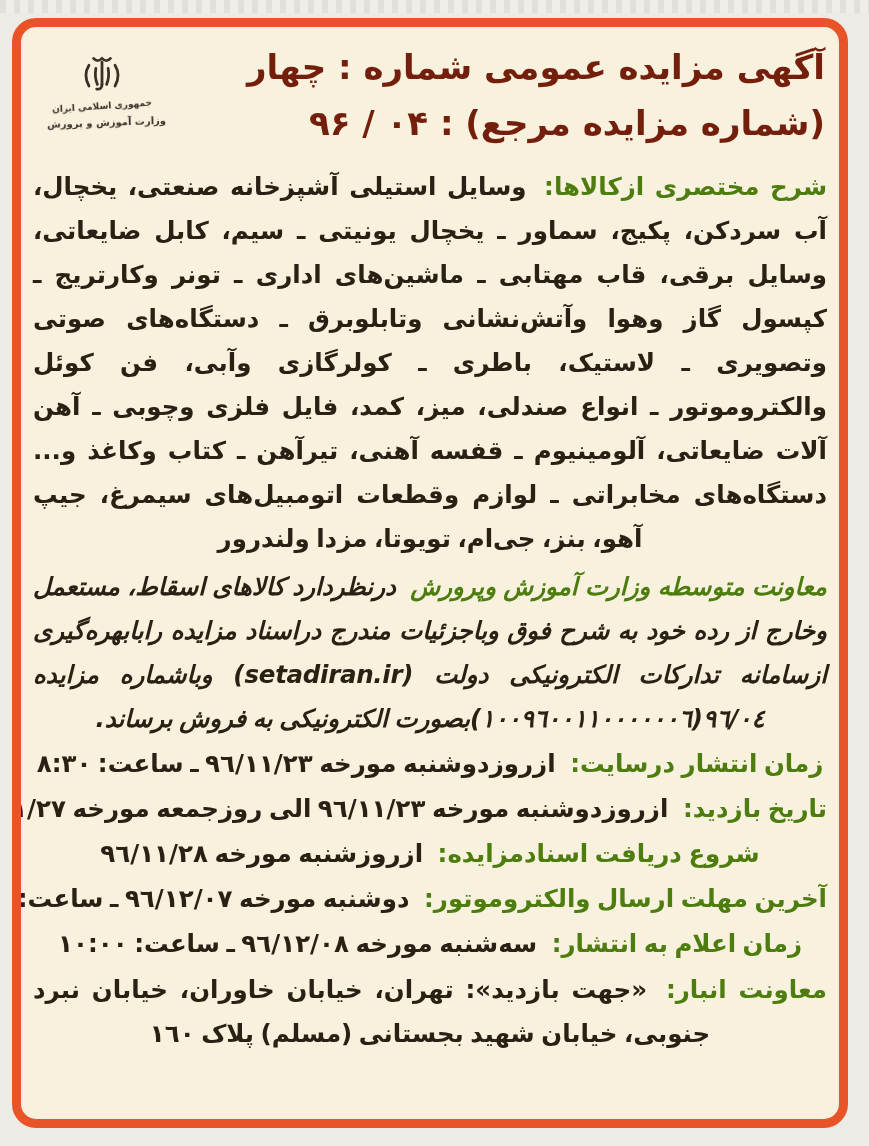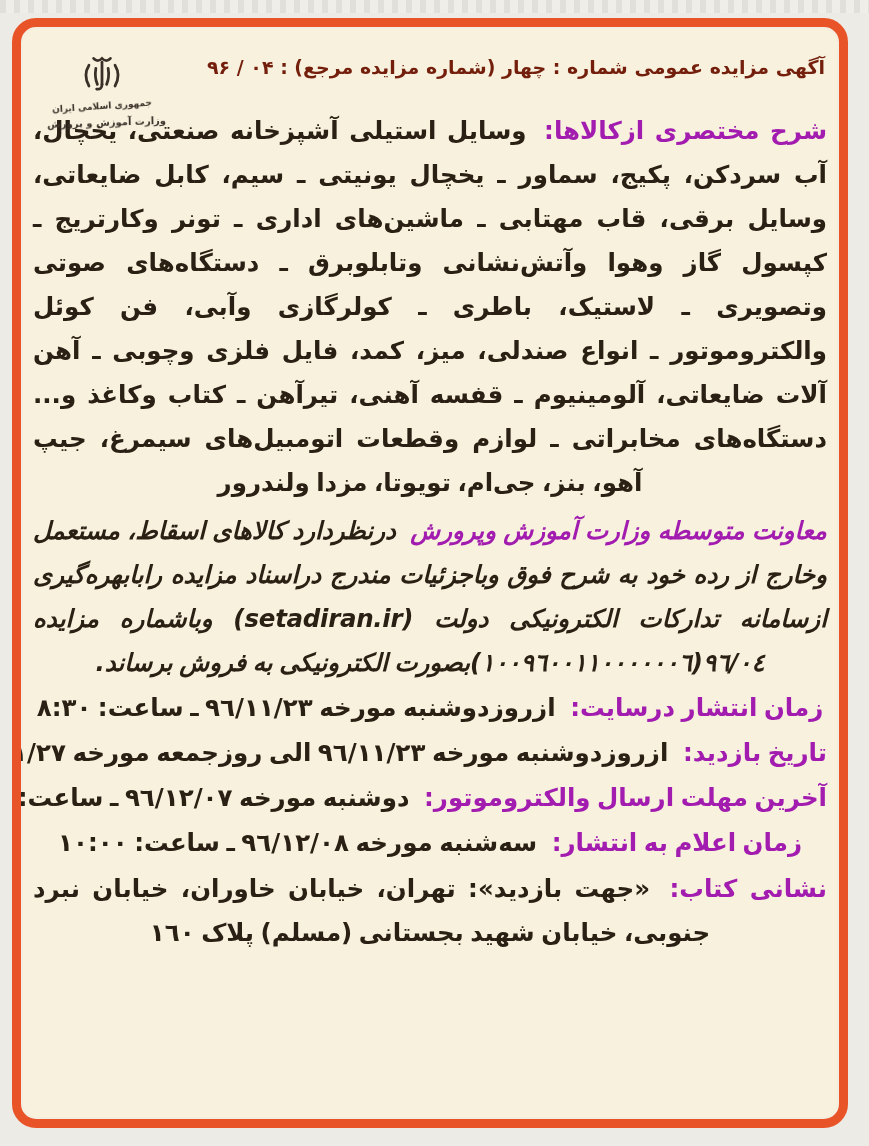--- a/index.html
+++ b/index.html
@@ -36,38 +36,38 @@
   }
   .emblem{
     position:absolute;right:auto;left:26px;top:26px;
     width:110px;text-align:center;color:#3a3028;
   }
   .emblem .cal1{font-size:9px;font-weight:bold;transform:rotate(-4deg);filter:blur(.4px);white-space:nowrap;}
   .emblem .cal2{font-size:10px;font-weight:bold;margin-top:6px;transform:rotate(-2deg);filter:blur(.4px);white-space:nowrap;}
   .title{
     margin:0;padding:10px 2px 0 120px;
     direction:rtl;text-align:right;
-    font-size:19px;font-weight:bold;
+    font-size:34px;font-weight:bold;
     color:#731f0c;
     line-height:56px;
     letter-spacing:-.5px;
   }
   .para{
     margin:0;padding:0;
     direction:rtl;
     text-align:justify;text-align-last:center;
     font-size:24.5px;font-weight:bold;
     color:#2b2014;
     line-height:44px;
     word-spacing:-2px;
     letter-spacing:-.3px;
   }
   .para.goods{margin-top:14px;}
   .para.intro{margin-top:4px;font-style:italic;}
-  .red{color:#a21caf;}
+  .red{color:#4d7c0f;}
   .red.lbl{margin-left:7px;}
   .sched{
     direction:rtl;text-align:center;
     font-size:24.5px;font-weight:bold;color:#2b2014;
     line-height:45px;
     word-spacing:-2px;letter-spacing:-.3px;
     white-space:nowrap;
   }
   .sched .red{margin-left:8px;}
   .para.address{margin-top:2px;}
@@ -112,26 +112,30 @@
 
   <div class="sched">
     <span class="red">زمان انتشار درسایت:</span>
     <span>ازروزدوشنبه مورخه ٩٦/١١/٢٣ ـ ساعت: ٨:٣٠</span>
   </div>
   <div class="sched">
     <span class="red">تاریخ بازدید:</span>
     <span>ازروزدوشنبه مورخه ٩٦/١١/٢٣ الی روزجمعه مورخه ٩٦/١١/٢٧ ـ ساعت: ١٦:٠٠</span>
   </div>
   <div class="sched">
+    <span class="red">شروع دریافت اسنادمزایده:</span>
+    <span>ازروزشنبه مورخه ٩٦/١١/٢٨</span>
+  </div>
+  <div class="sched">
     <span class="red">آخرین مهلت ارسال والکتروموتور:</span>
     <span>دوشنبه مورخه ٩٦/١٢/٠٧ ـ ساعت: ١٩:٠٠</span>
   </div>
   <div class="sched">
     <span class="red">زمان اعلام به انتشار:</span>
     <span>سه‌شنبه مورخه ٩٦/١٢/٠٨ ـ ساعت: ١٠:٠٠</span>
   </div>
 
   <p class="para address" dir="rtl">
-    <span class="red lbl">نشانی کتاب:</span>
+    <span class="red lbl">معاونت انبار:</span>
     <span>«جهت بازدید»: تهران، خیابان خاوران، خیابان نبرد جنوبی، خیابان شهید بجستانی (مسلم) پلاک ١٦٠</span>
   </p>
 
 </div>
 
 </body></html>

